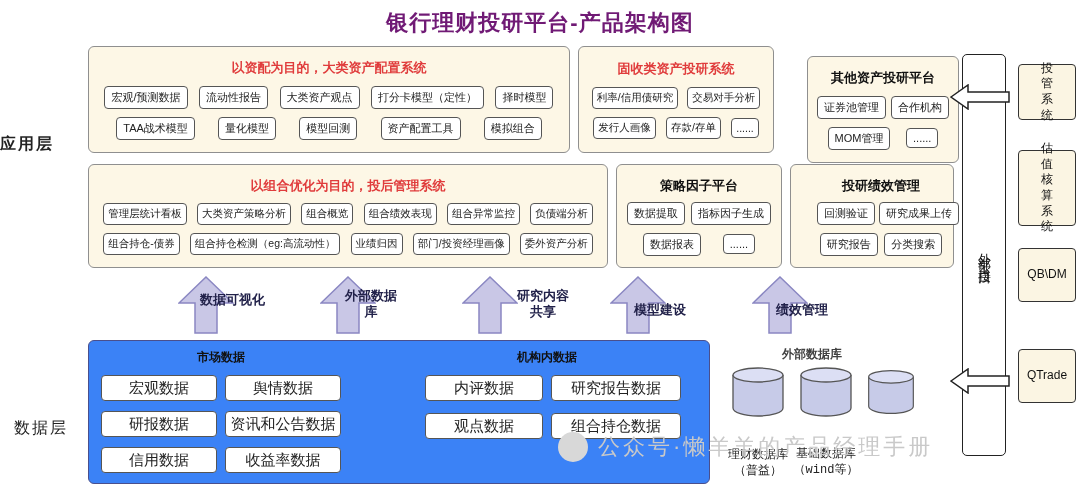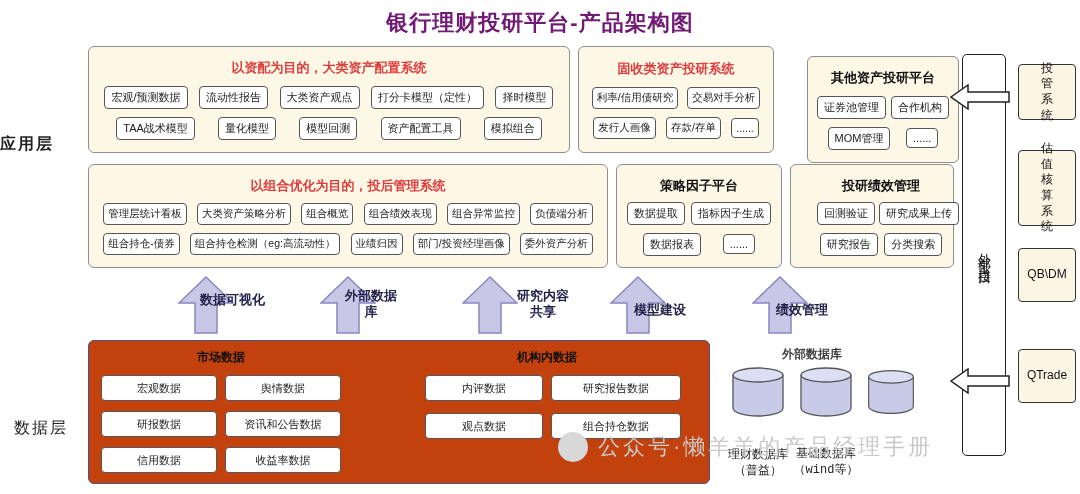--- a/index.html
+++ b/index.html
@@ -19,24 +19,24 @@
   .panel-title.red { color:#e03c3c; }
   .chip-row { display:flex; justify-content:space-evenly; align-items:center; gap:4px; }
   .chip { background:#ffffff; border:1px solid #555; border-radius:4px; padding:3px 6px;
     font-size:11px; color:#222; white-space:nowrap; text-align:center; }
   .tight .chip { font-size:10.5px; padding:3px 4px; }
 
   .up-arrow { position:absolute; width:56px; height:58px; }
   .arrow-label { position:absolute; font-size:13px; font-weight:bold; color:#22224a; line-height:1.25; text-align:center; }
 
   .data-box { position:absolute; left:88px; top:340px; width:622px; height:144px;
-    background:#c2410c; border:1px solid #4a4f8c; border-radius:6px; }
+    background:#3b82f6; border:1px solid #4a4f8c; border-radius:6px; }
   .db-header { position:absolute; font-size:12px; font-weight:bold; color:#111; text-align:center; }
   .dchip { position:absolute; background:#fff; border:1px solid #555; border-radius:4px;
-    height:26px; line-height:24px; text-align:center; font-size:11px; color:#222; }
+    height:26px; line-height:24px; text-align:center; font-size:15px; color:#222; }
 
   .ext-header { position:absolute; left:782px; top:346px; font-size:12px; font-weight:bold; color:#404040; }
   .cyl { position:absolute; width:56px; height:52px; }
   .cyl-label { position:absolute; width:72px; text-align:center; font-size:12px; color:#222; line-height:1.3;margin-top:27px; }
 
   .iface-box { position:absolute; left:962px; top:54px; width:44px; height:402px; background:#fff;
     border:1.5px solid #222; border-radius:5px; display:flex; align-items:center; justify-content:center; z-index:1; }
   .iface-text { writing-mode:vertical-rl; text-orientation:upright; font-size:13px; color:#111; letter-spacing:4px; }
 
   .sys-box { position:absolute; left:1018px; width:58px; background:#fbf5e3; border:1px solid #333;

